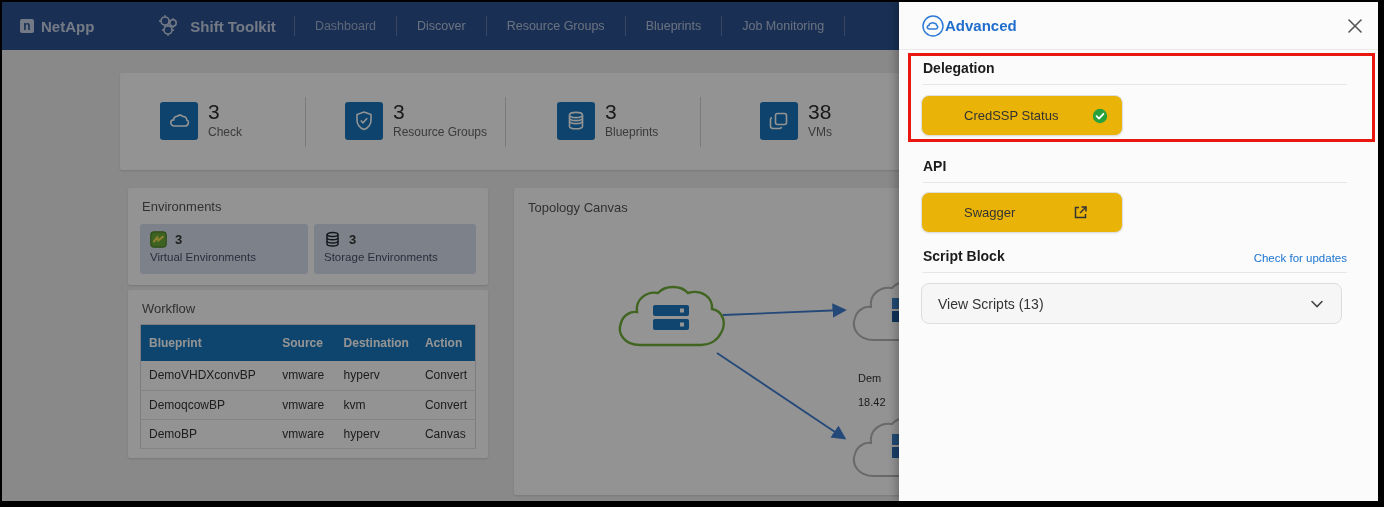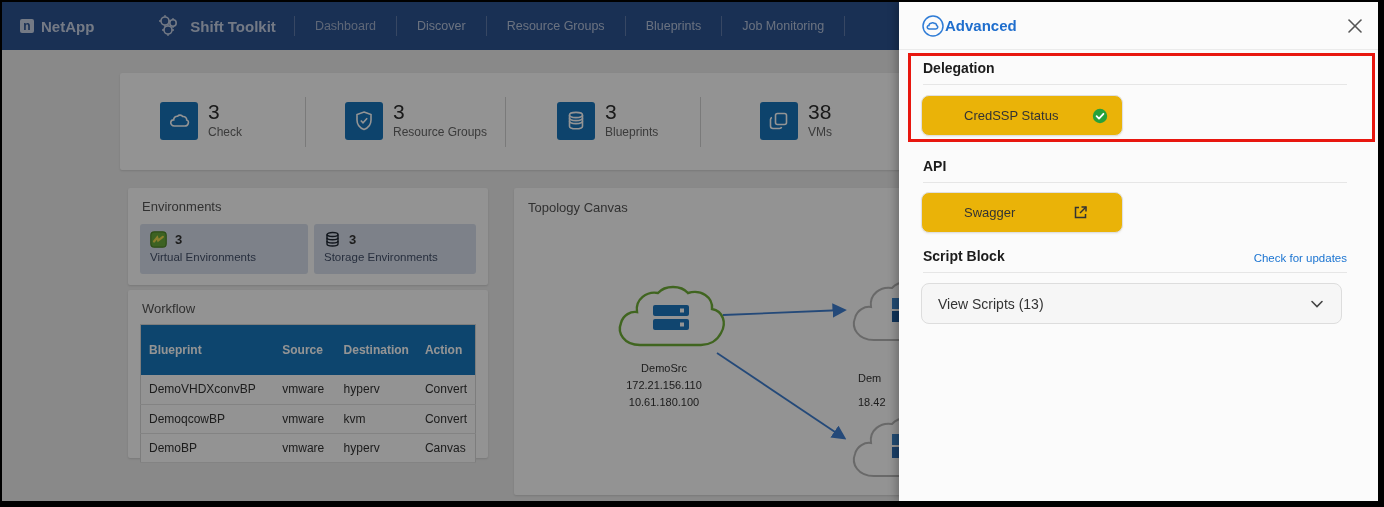--- a/index.html
+++ b/index.html
@@ -33,21 +33,21 @@
   .env-card { left:126px; top:138px; width:360px; height:97px; }
   .env-card .card-title { position:absolute; left:14px; top:11px; }
   .env-tile { position:absolute; top:36px; height:50px; background:#d7dfec; border-radius:3px; padding:7px 10px; }
   .env-tile .row1 { display:flex; align-items:center; gap:8px; font-size:13px; font-weight:bold; color:#333; }
   .env-tile .row2 { font-size:11.5px; color:#44506a; margin-top:3px; }
 
   
   .wf-card { left:126px; top:240px; width:360px; height:168px; }
   .wf-card .card-title { position:absolute; left:14px; top:11px; }
   .wf-table { position:absolute; left:12px; top:34px; width:336px; border-collapse:collapse; border:1px solid #d8d8d8; font-size:12px; }
-  .wf-table th { background:#1878be; color:#fff; text-align:left; font-weight:bold; height:30px; padding:18px 8px; }
+  .wf-table th { background:#1878be; color:#fff; text-align:left; font-weight:bold; height:30px; padding:11px 8px; }
   .wf-table td { color:#333; height:29px; padding:0 8px; border-bottom:1px solid #e2e2e2; background:#fdfdfd; }
 
   
   .topo-card { left:512px; top:138px; width:864px; height:307px; }
   .topo-card .card-title { position:absolute; left:14px; top:12px; }
   .topo-svg { position:absolute; left:0; top:0; }
   .topo-label { position:absolute; font-size:11px; color:#333; text-align:center; line-height:17px; }
 
   
   .dim { position:absolute; left:0; top:0; width:897px; height:499px; background:rgba(0,0,0,0.42); z-index:4; }
@@ -266,25 +266,20 @@
         <g transform="translate(332,226)">
           <use href="#cloudShape" fill="#ffffff" stroke="#b5b5b5" stroke-width="2"></use>
           <g transform="translate(46,20)">
             <rect x="0" y="0" width="11" height="11" fill="#3c84c8"></rect>
             <rect x="13" y="0" width="11" height="11" fill="#1d5a9e"></rect>
             <rect x="0" y="13" width="11" height="11" fill="#2f6fb5"></rect>
             <rect x="13" y="13" width="11" height="11" fill="#1d5a9e"></rect>
           </g>
         </g>
       </svg>
-      <div class="topo-label" style="left:92px; top:172px; width:116px;">
-        <div>DemoSrc</div>
-        <div>172.21.156.110</div>
-        <div>10.61.180.100</div>
-      </div>
       <div class="topo-label" style="left:344px; top:182px; width:60px; text-align:left;">
         <div>Dem</div>
         <div style="margin-top:7px;">18.42</div>
       </div>
     </div>
   </div>
 
   <div class="dim"></div>
 
   <div class="panel">

